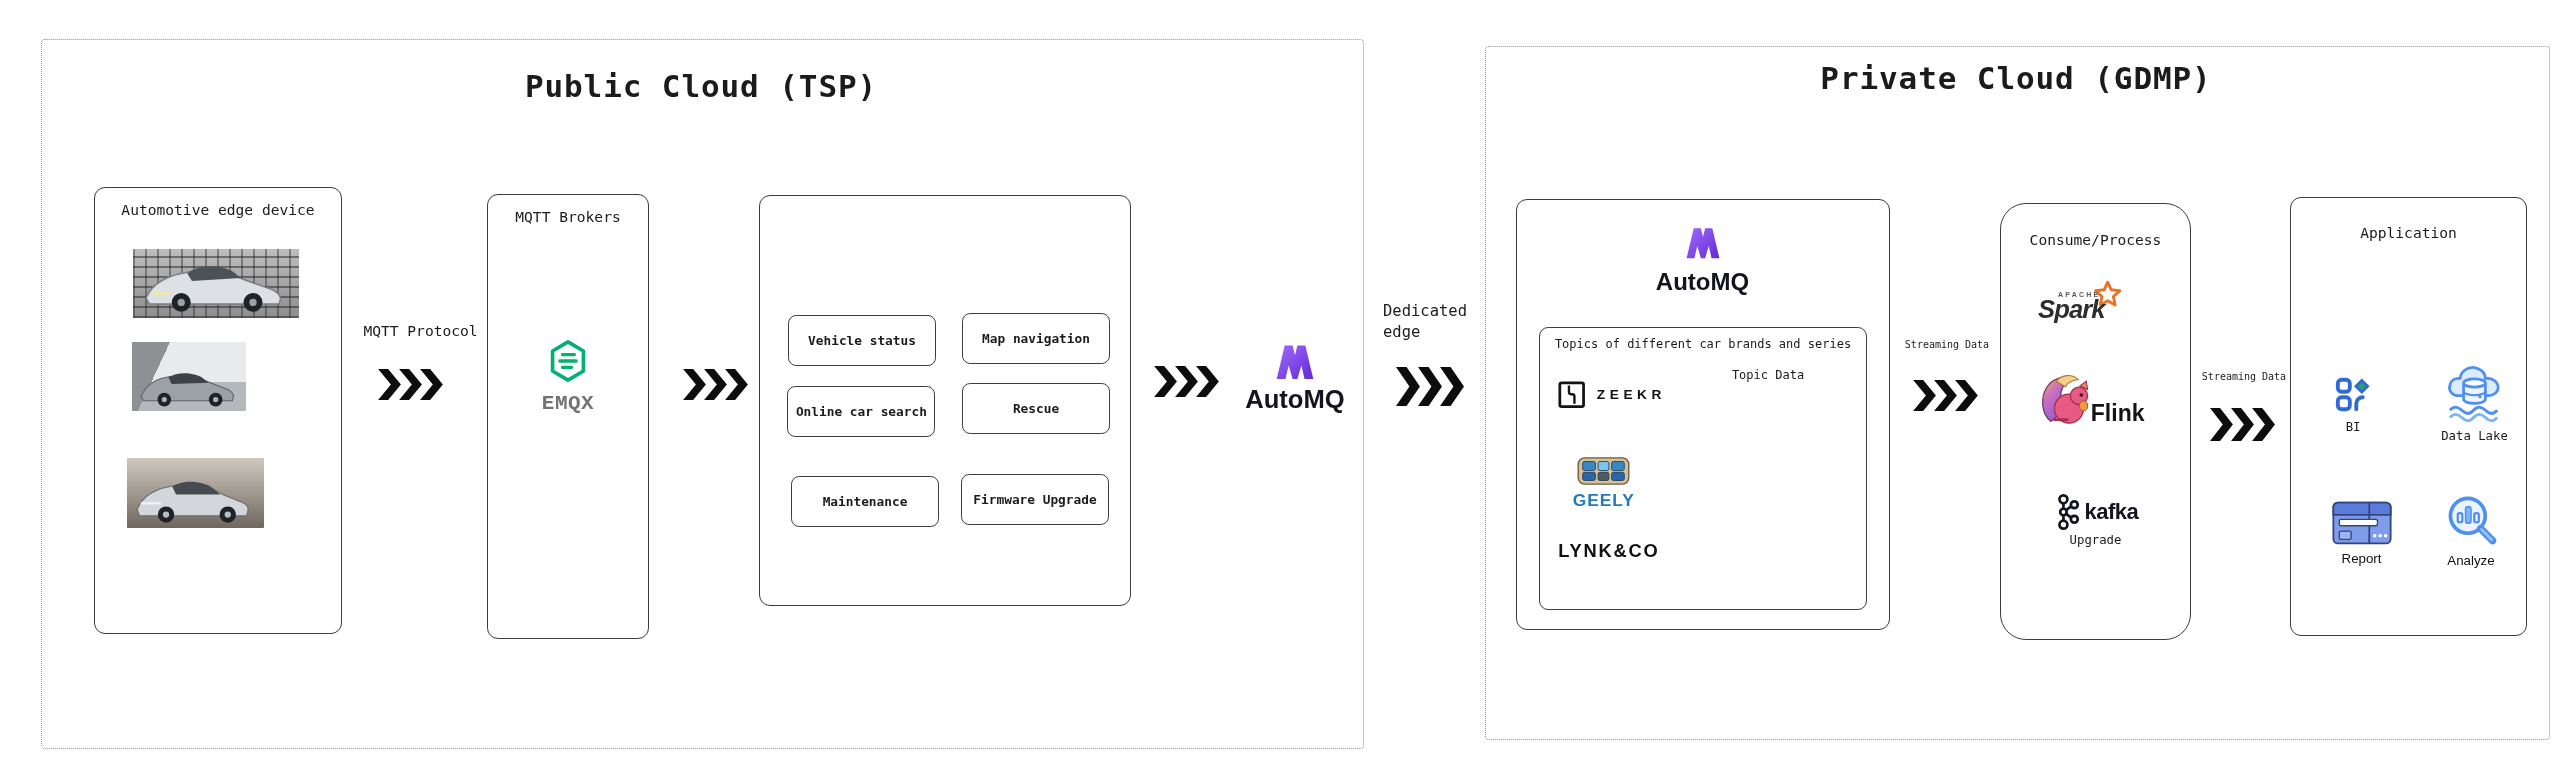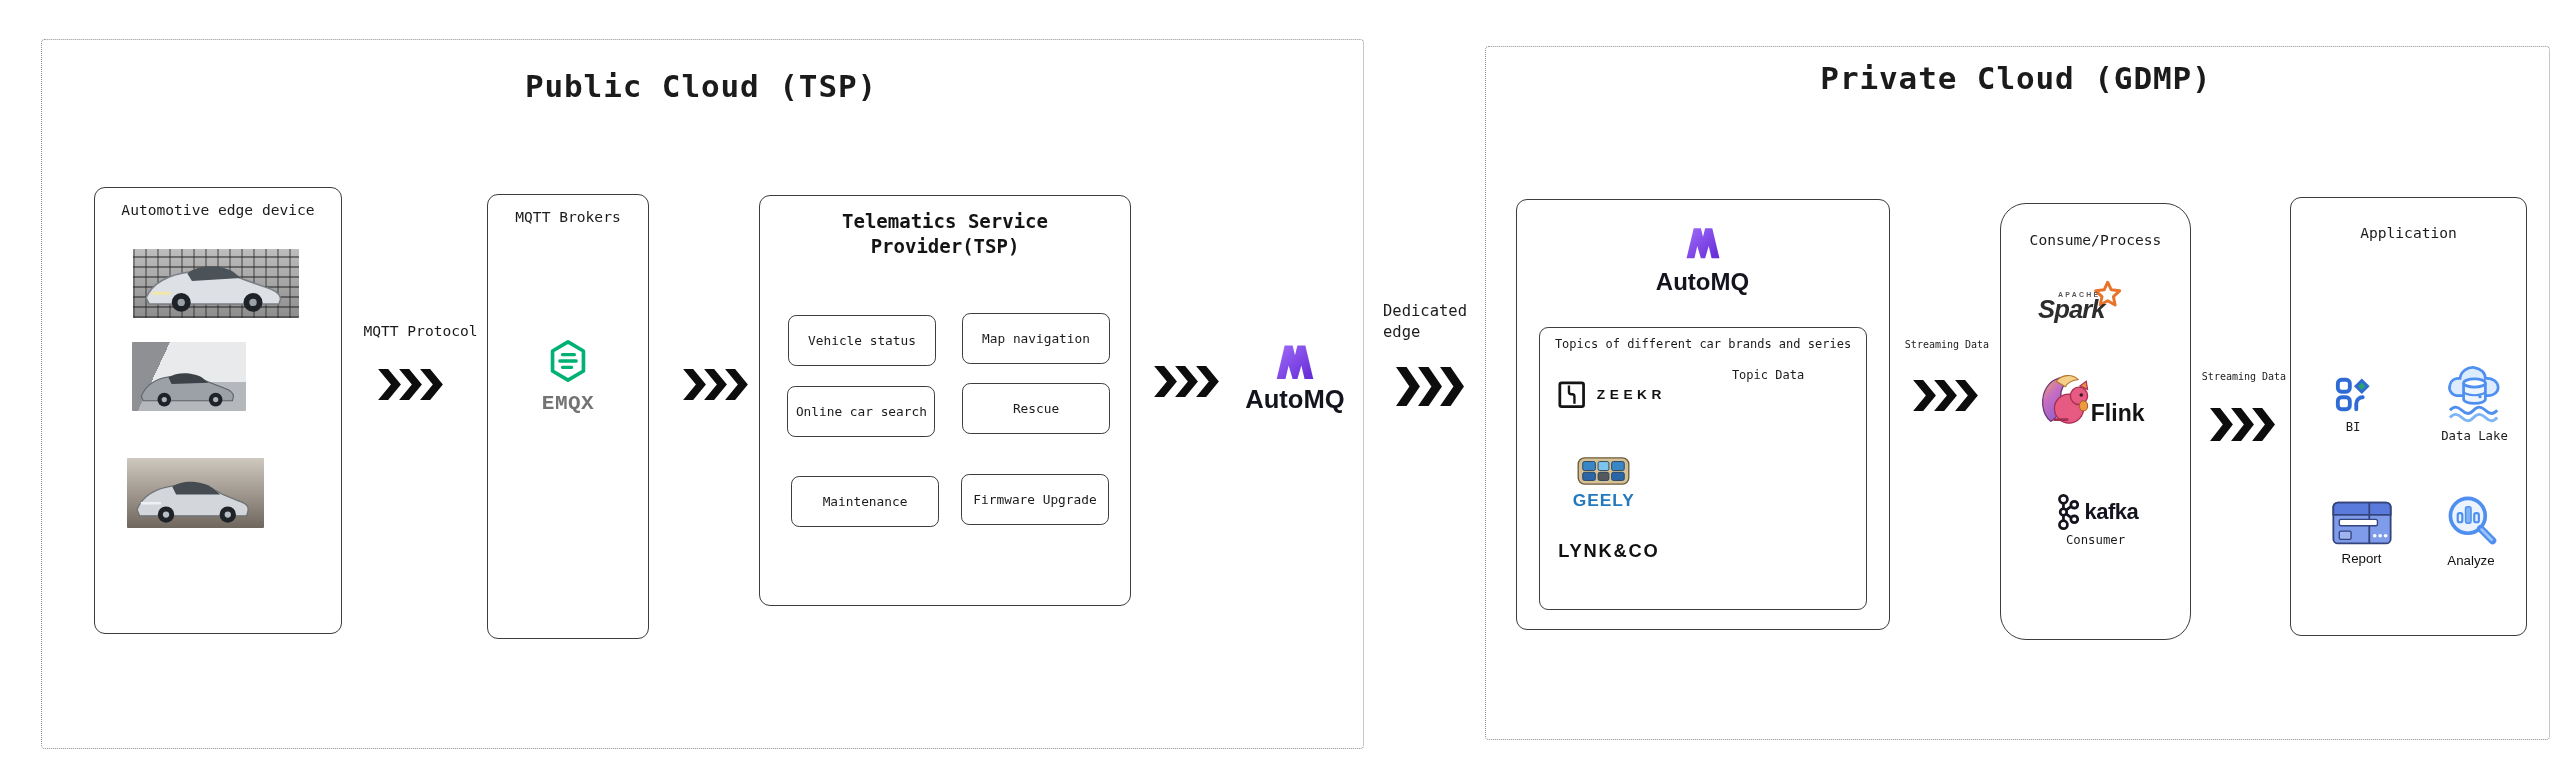--- a/index.html
+++ b/index.html
@@ -5,21 +5,21 @@
   html,body{margin:0;padding:0;background:#ffffff;}
   body{width:2576px;height:766px;position:relative;overflow:hidden;
        font-family:"DejaVu Sans Mono",monospace;color:#141414;}
   .dashed-box{position:absolute;border:1.8px dotted #8f8f8f;border-radius:3.7px;background:#fff;}
   .solid-box{position:absolute;border:1.4px solid #3d3d3d;border-radius:11px;background:#fff;}
   .cloud-title{position:absolute;font-size:31px;font-weight:600;text-align:center;letter-spacing:0.9px;color:#1b1b1b;}
   .box-title{position:absolute;left:0;right:0;text-align:center;font-size:14.6px;font-weight:500;color:#1b1b1b;}
   .label{position:absolute;font-weight:500;color:#1b1b1b;}
   .svc-btn{position:absolute;width:146px;height:49px;border:1.2px solid #3d3d3d;border-radius:8.2px;
            background:#fff;display:flex;align-items:center;justify-content:center;
-           font-size:12.8px;font-weight:400;color:#1b1b1b;text-align:center;}
+           font-size:12.8px;font-weight:700;color:#1b1b1b;text-align:center;}
   .chev{position:absolute;}
   .photo{position:absolute;overflow:hidden;border-radius:0.9px;}
   .photo svg{position:absolute;bottom:1.8px;left:4%;width:92%;}
   .sans{font-family:"Liberation Sans",sans-serif;}
   .logo-col{position:absolute;display:flex;flex-direction:column;align-items:center;}
   .logo-row{position:absolute;display:flex;align-items:center;}
   .emqx-text{font-family:Liberation Mono, monospace;font-weight:bold;font-size:21px;color:#737373;letter-spacing:0.5px;}
   .automq-text{font-family:"Liberation Sans",sans-serif;font-weight:bold;color:#14141f;letter-spacing:0px;}
   .zeekr-text{font-family:"Liberation Sans",sans-serif;font-weight:600;font-size:13.7px;letter-spacing:4.6px;color:#111;}
   .geely-text{font-family:"Liberation Sans",sans-serif;font-weight:bold;font-size:17.4px;letter-spacing:0.9px;color:#2478be;}
@@ -97,24 +97,20 @@
     </svg>
     <span class="emqx-text">EMQX</span>
   </div>
 </div>
 
 <svg class="chev" style="left:683px;top:369px;" width="65" height="31" viewBox="0 0 71 34">
   <path d="M0,0 h11 l14,17 l-14,17 h-11 l14,-17 Z M23,0 h11 l14,17 l-14,17 h-11 l14,-17 Z M46,0 h11 l14,17 l-14,17 h-11 l14,-17 Z" fill="#0d0d0d"></path>
 </svg>
 
 <div class="solid-box" style="left:759px;top:195px;width:370px;height:409px;">
-  <div style="position:absolute;top:12.8px;left:0;right:0;text-align:center;font-size:19px;font-weight:600;line-height:25.6px;">
-    <div>Telematics Service</div>
-    <div>Provider(TSP)</div>
-  </div>
   <div class="svc-btn" style="left:28px;top:119px;">Vehicle status</div>
   <div class="svc-btn" style="left:202px;top:117px;">Map navigation</div>
   <div class="svc-btn" style="left:27.4px;top:190px;">Online car search</div>
   <div class="svc-btn" style="left:202px;top:187px;">Rescue</div>
   <div class="svc-btn" style="left:31px;top:280px;">Maintenance</div>
   <div class="svc-btn" style="left:201px;top:278px;">Firmware Upgrade</div>
 </div>
 
 <svg class="chev" style="left:1154px;top:366px;" width="65" height="31" viewBox="0 0 71 34">
   <path d="M0,0 h11 l14,17 l-14,17 h-11 l14,-17 Z M23,0 h11 l14,17 l-14,17 h-11 l14,-17 Z M46,0 h11 l14,17 l-14,17 h-11 l14,-17 Z" fill="#0d0d0d"></path>
@@ -232,21 +228,21 @@
         <circle cx="8" cy="7" r="4.4"></circle>
         <circle cx="8" cy="35" r="4.4"></circle>
         <circle cx="8" cy="21" r="3.6"></circle>
         <circle cx="20" cy="13" r="3.8"></circle>
         <circle cx="20" cy="29" r="3.8"></circle>
         <path d="M8,11.5 V17 M8,25 V30.5 M11,19 L16.5,14.8 M11,23 L16.5,27.2"></path>
       </g>
     </svg>
     <span class="sans" style="font-size:22px;font-weight:bold;color:#141420;letter-spacing:-0.5px;">kafka</span>
   </div>
-  <div class="label" style="left:0;right:0;top:329px;text-align:center;font-size:12.3px;">Consumer</div>
+  <div class="label" style="left:0;right:0;top:329px;text-align:center;font-size:12.3px;">Upgrade</div>
 </div>
 
 <div class="stream-label" style="left:2180px;top:371px;width:128px;">Streaming Data</div>
 <svg class="chev" style="left:2210px;top:408px;" width="65" height="33" viewBox="0 0 71 34" preserveAspectRatio="none">
   <path d="M0,0 h11 l14,17 l-14,17 h-11 l14,-17 Z M23,0 h11 l14,17 l-14,17 h-11 l14,-17 Z M46,0 h11 l14,17 l-14,17 h-11 l14,-17 Z" fill="#0d0d0d"></path>
 </svg>
 
 <div class="solid-box" style="left:2290px;top:197px;width:235px;height:437px;">
   <div class="box-title" style="top:25.6px;">Application</div>
 

